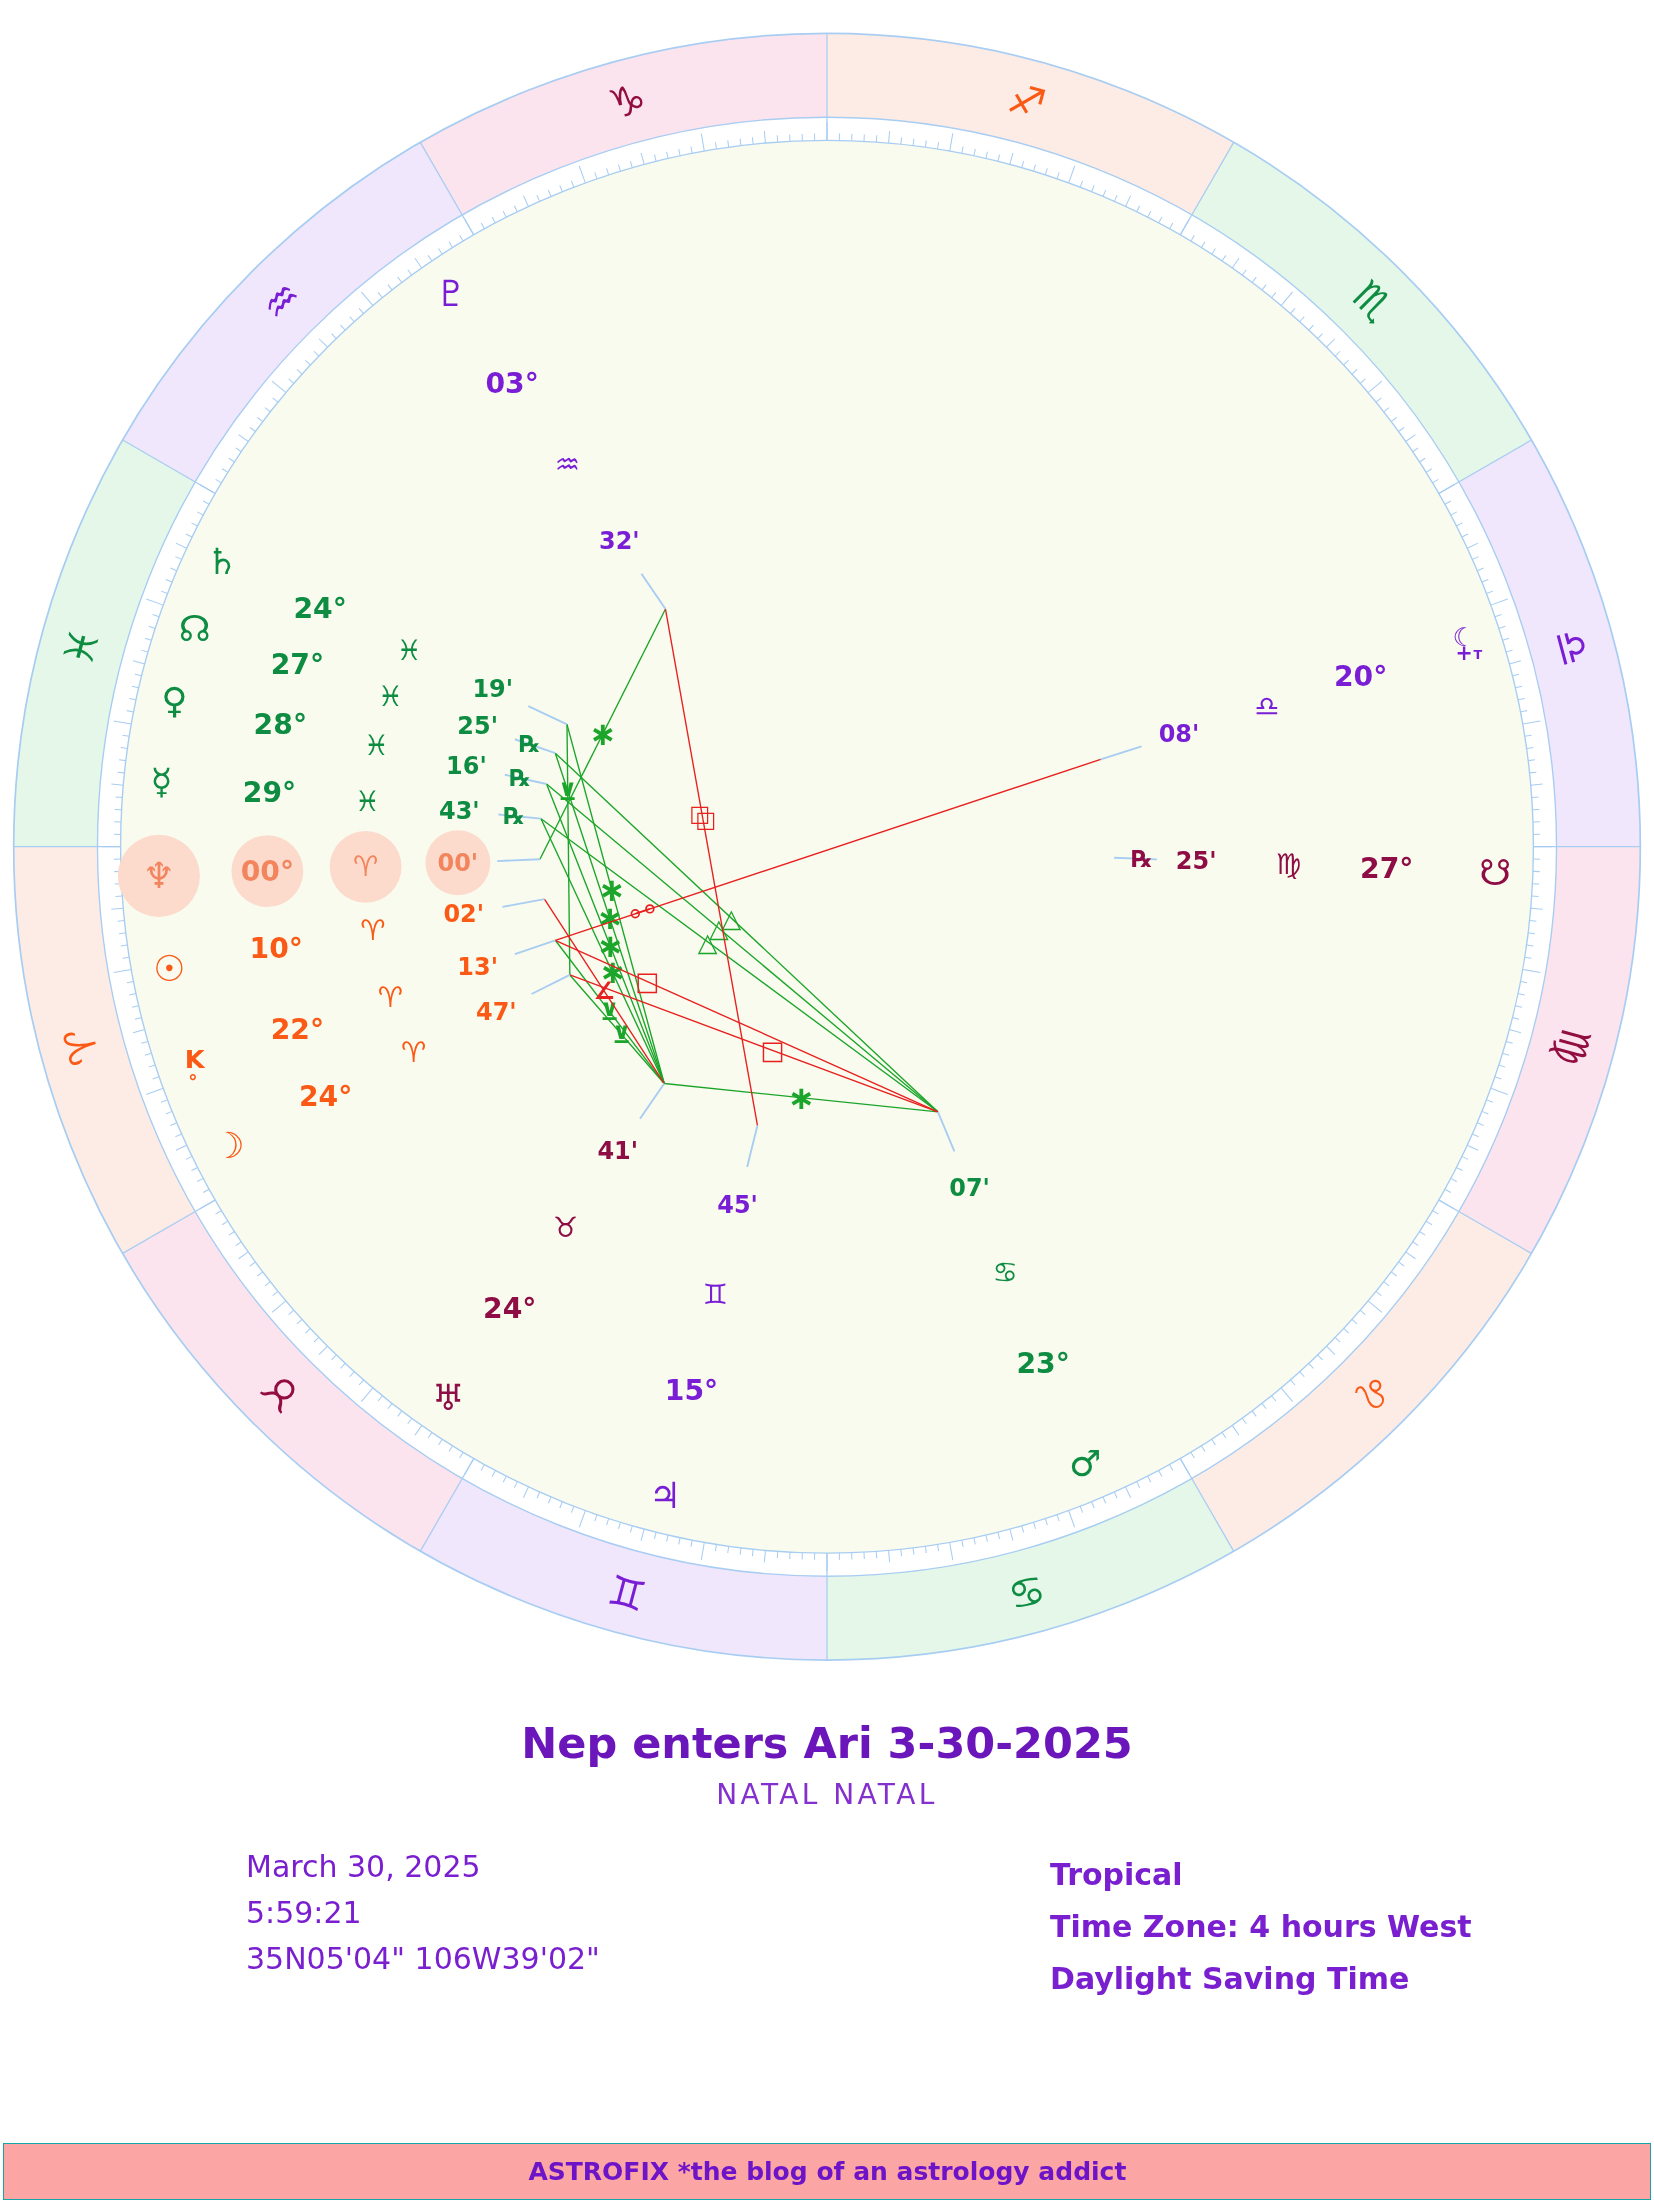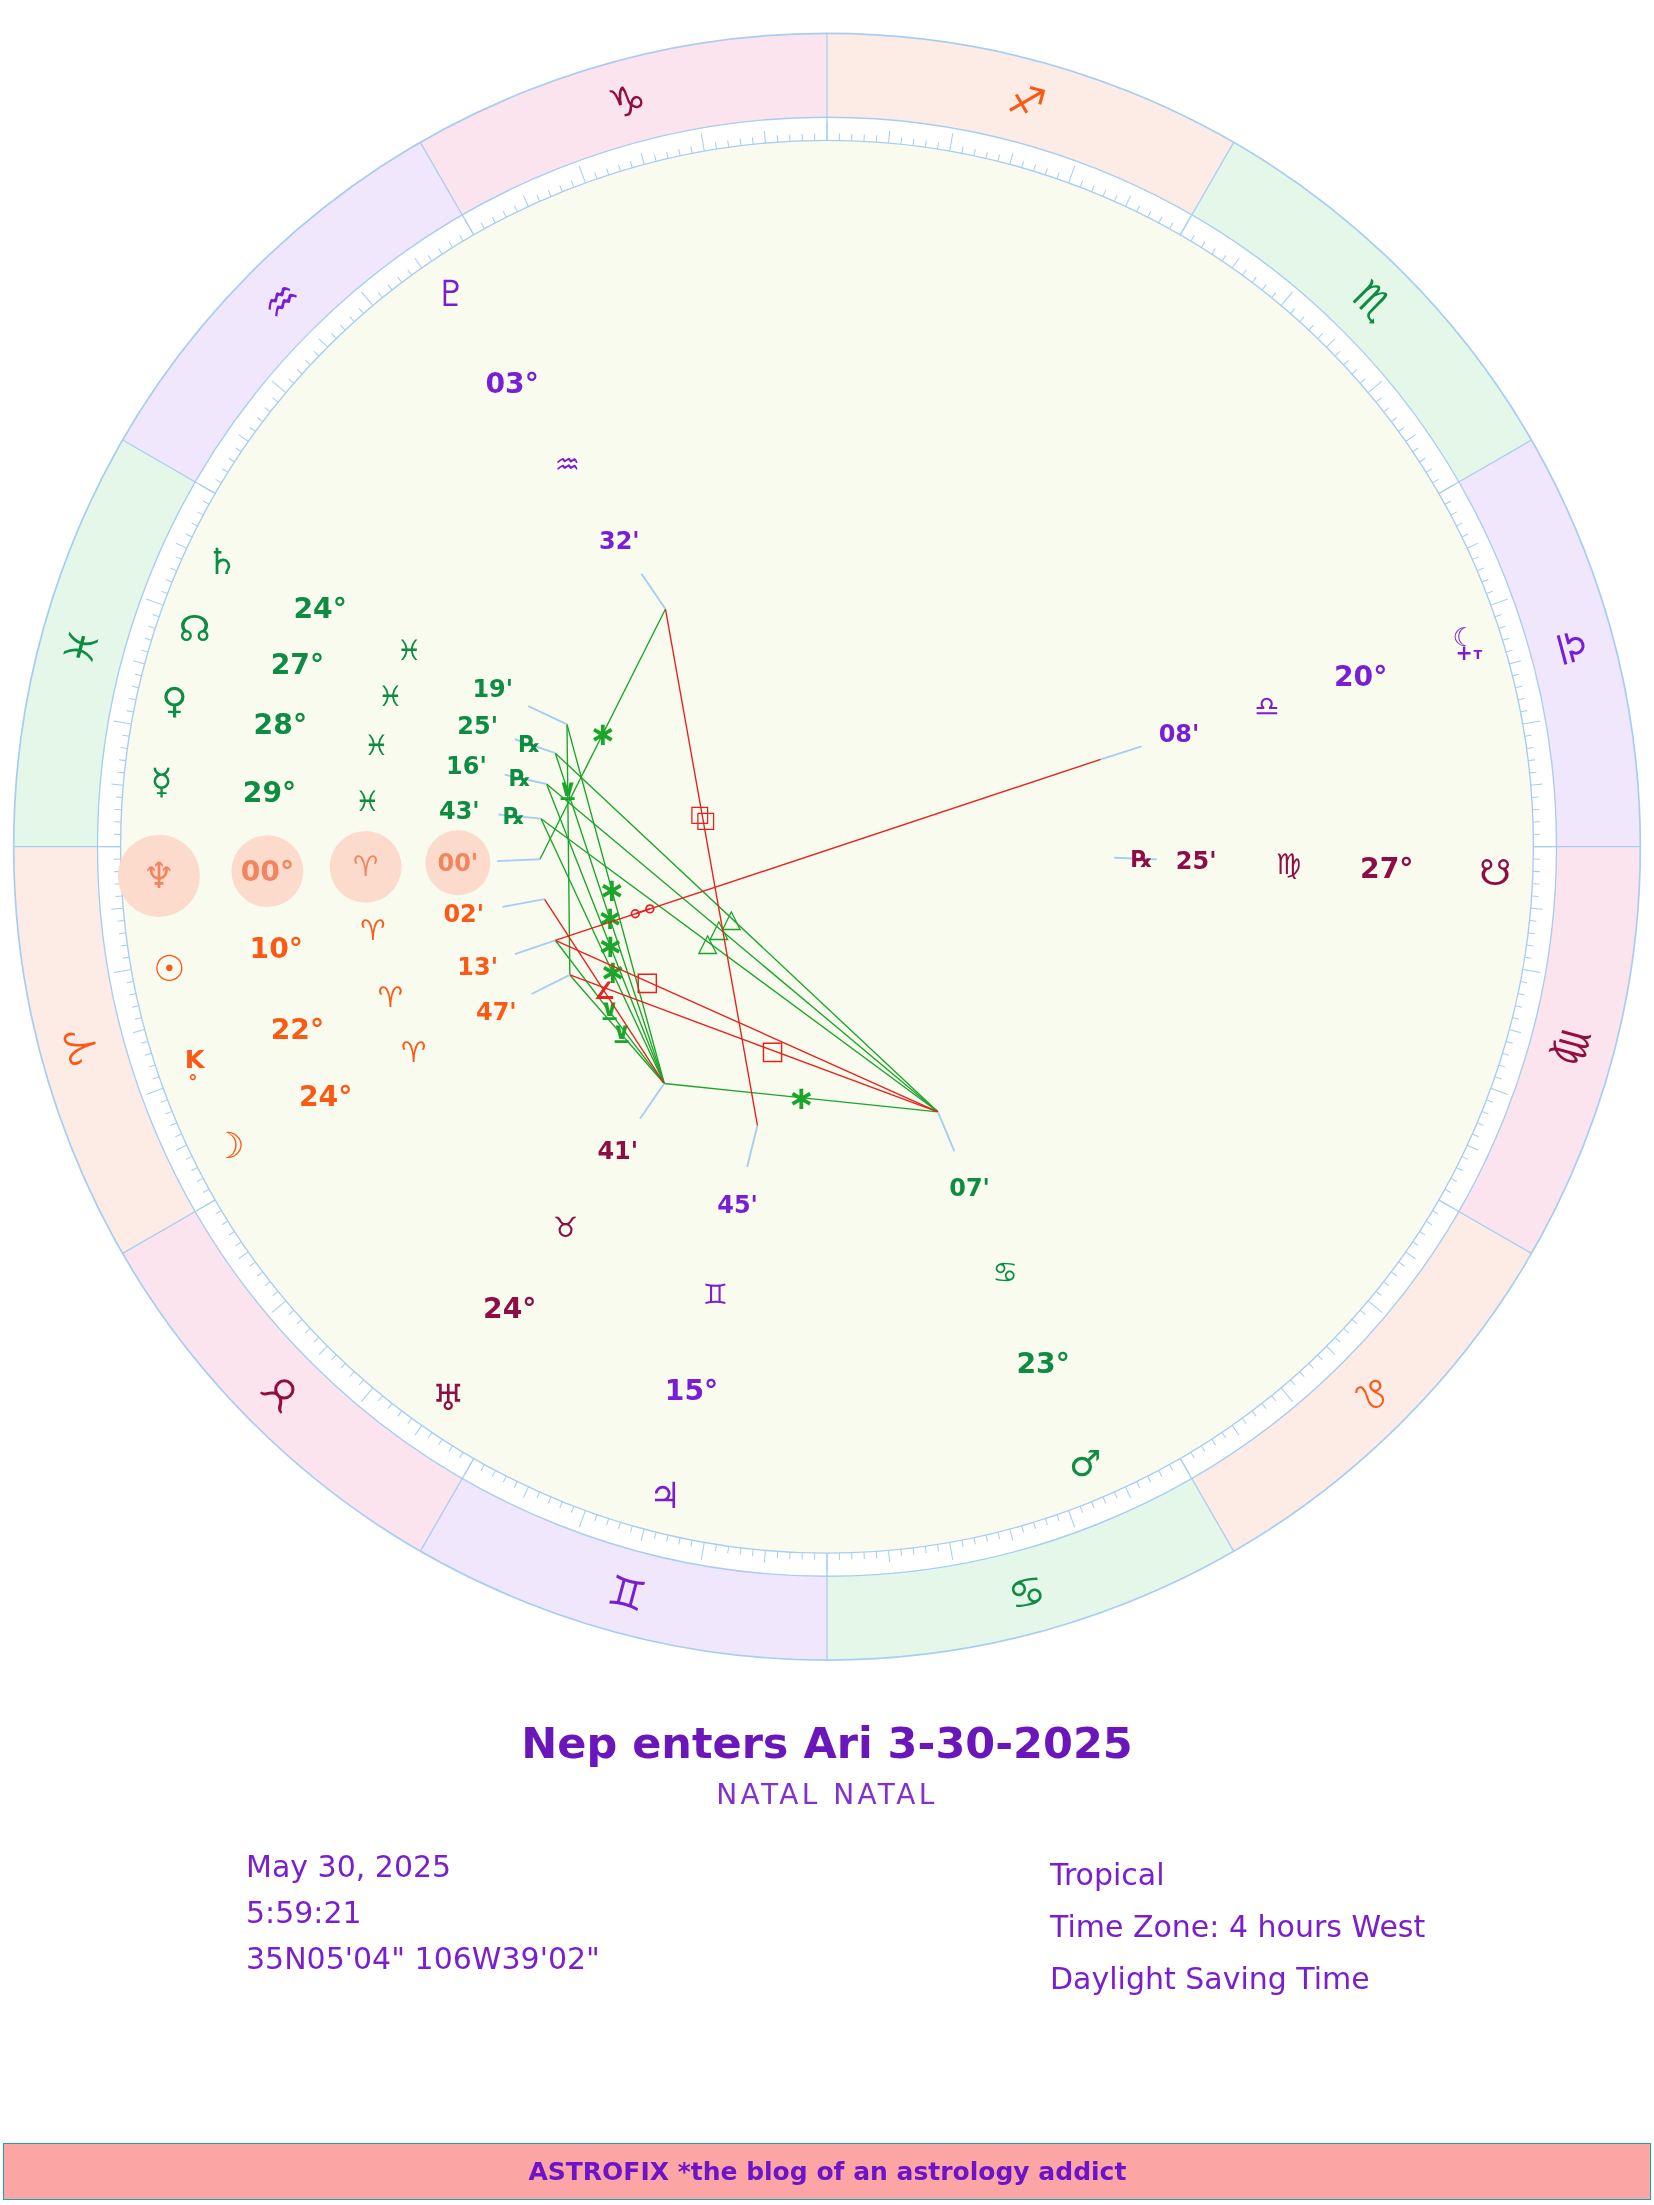--- a/index.html
+++ b/index.html
@@ -4,21 +4,21 @@
 <style>
   html,body{margin:0;padding:0;background:#ffffff;}
   .page{position:relative;width:1654px;height:2205px;background:#ffffff;overflow:hidden;
         font-family:"DejaVu Sans",sans-serif;}
   #wheel{position:absolute;left:0;top:0;}
   .title{position:absolute;left:0;top:1718px;width:1654px;text-align:center;
          font-size:43px;font-weight:bold;color:#6b16bb;font-family:"DejaVu Sans",sans-serif;}
   .subtitle{position:absolute;left:0;top:1778px;width:1654px;text-align:center;
          font-size:28px;font-weight:400;letter-spacing:3.4px;color:#8430cf;}
   .info-left{position:absolute;left:246px;top:1844px;font-size:30px;color:#7a1fd0;line-height:46px;}
-  .info-right{position:absolute;left:1050px;top:1849px;font-size:30px;color:#7a1fd0;line-height:52px;}
+  .info-right{position:absolute;left:1050px;top:1849px;font-size:30px;color:#7a1fd0;line-height:52px;font-weight:bold;}
   .footer{position:absolute;left:3.4px;top:2143px;width:1646px;height:55px;
           border:1.7px solid #14a7a7;background:#fca5a5;text-align:center;line-height:55px;
           font-size:25px;font-weight:bold;color:#6d14c9;}
 </style>
 </head>
 <body>
 
 <div class="page">
   <svg id="wheel" width="1654" height="1702" viewBox="0 0 1934 1990">
       <path d="M 967 990 L 16 989.9999999999999 A 951 951 0 0 0 143.40984100099888 1465.5 Z" fill="#fdece5" stroke="none"></path>
@@ -569,21 +569,21 @@
         <text x="598.8353875068544" y="448.26222385016206" font-size="33" fill="#7a1ed6" text-anchor="middle" dominant-baseline="central" font-family="&quot;DejaVu Sans&quot;,sans-serif" font-weight="bold">03°</text>
         <text x="663.4749759598494" y="543.3764898917367" font-size="33" fill="#7a1ed6" text-anchor="middle" dominant-baseline="central" font-family="&quot;DejaVu Sans&quot;,sans-serif" font-weight="bold">♒</text>
         <text x="724.1799807678796" y="632.7011919133893" font-size="28" fill="#7a1ed6" text-anchor="middle" dominant-baseline="central" font-family="&quot;DejaVu Sans&quot;,sans-serif" font-weight="bold">32'</text>
       </g>
     </svg>
 
   <div class="title">Nep enters Ari 3-30-2025</div>
   <div class="subtitle">NATAL NATAL</div>
 
   <div class="info-left">
-    <div>May 30, 2025</div>
+    <div>March 30, 2025</div>
     <div>5:59:21</div>
     <div>35N05'04"  106W39'02"</div>
   </div>
 
   <div class="info-right">
     <div>Tropical</div>
     <div>Time Zone: 4 hours West</div>
     <div>Daylight Saving Time</div>
   </div>
 

